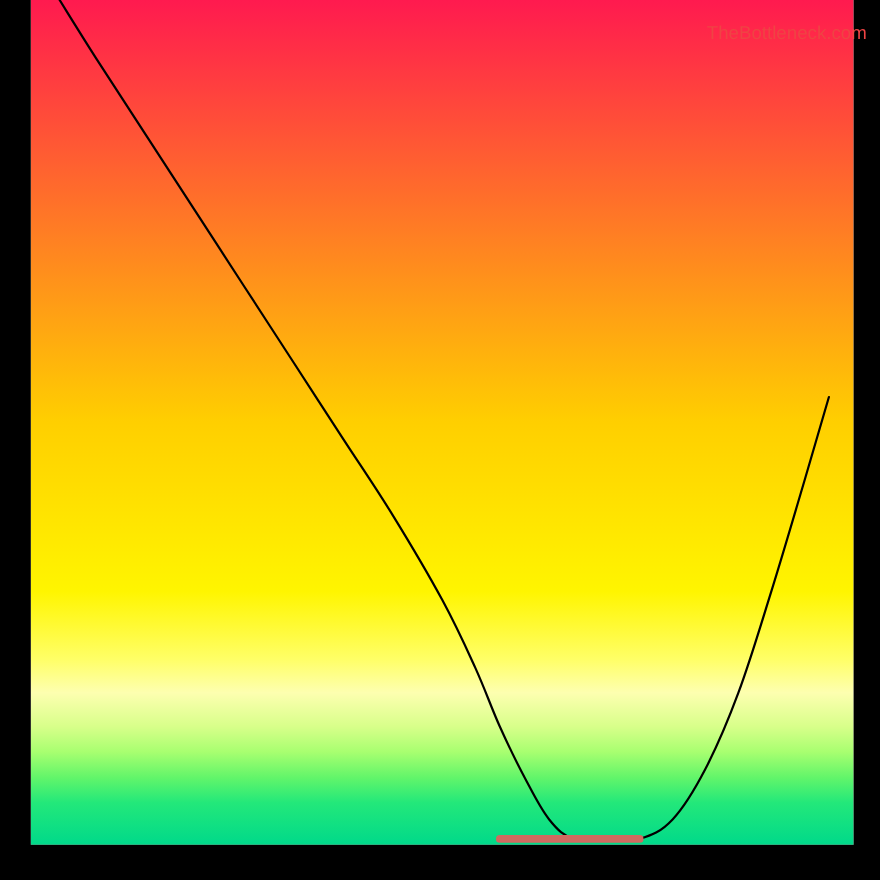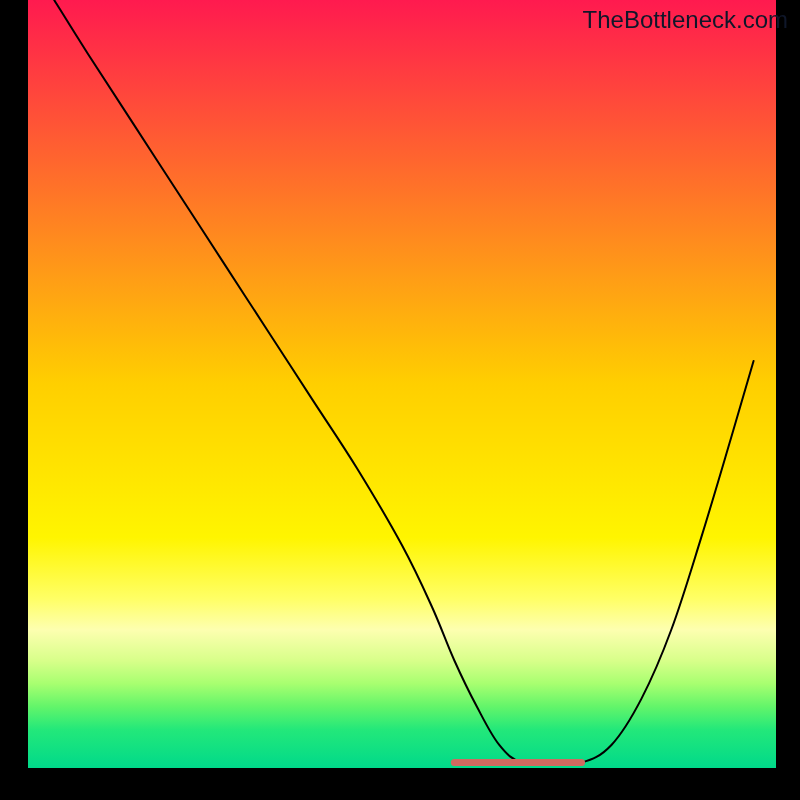--- a/index.html
+++ b/index.html
@@ -8,24 +8,24 @@
     background: #fff;
     font-family: Arial, Helvetica, sans-serif;
   }
   .container {
     position: relative;
     width: 800px;
     height: 800px;
   }
   .watermark {
     position: absolute;
-    top: 6px;
+    top: 20px;
     right: 12px;
-    font-size: 24px;
-    color: #0f172a;
+    font-size: 17px;
+    color: #ef4444;
     z-index: 10;
     font-weight: 400;
   }
   svg {
     display: block;
   }
 </style>
 </head>
 <body>
 

